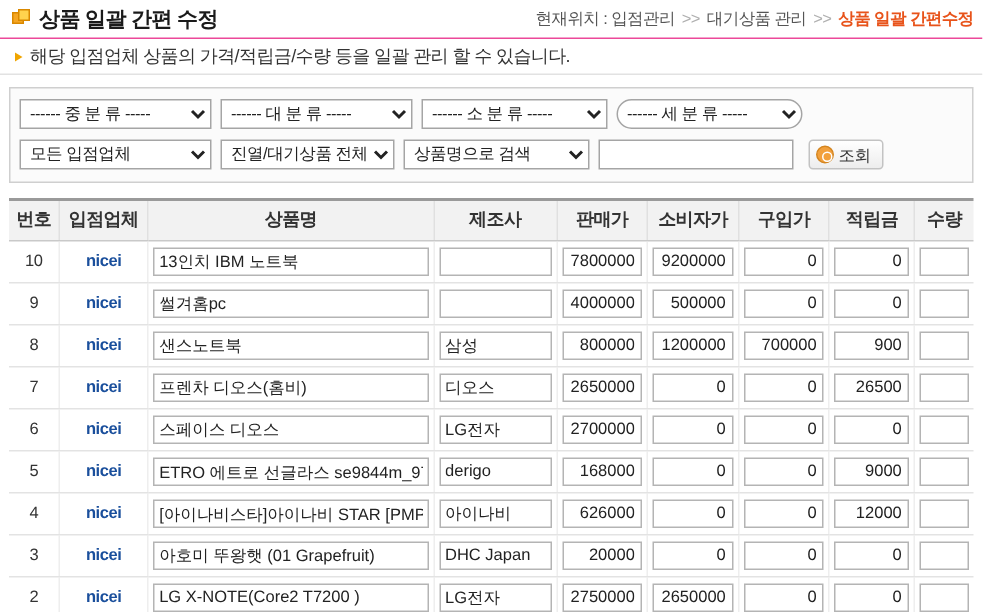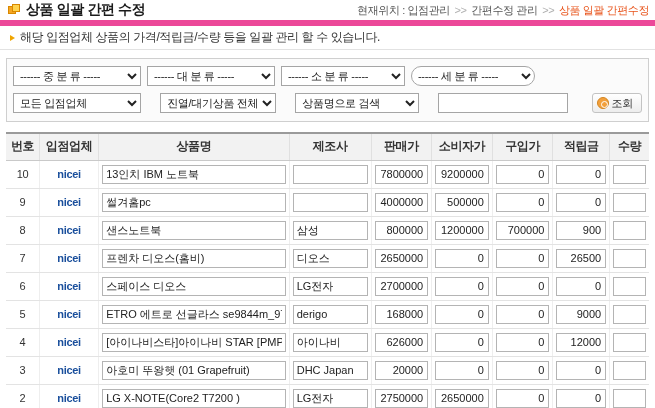--- a/index.html
+++ b/index.html
@@ -19,21 +19,21 @@
     background: #fff;
   }
 
   
   .header {
     display: flex;
     align-items: center;
     justify-content: space-between;
     height: 26px;
     padding: 0 6px 0 8px;
-    border-bottom: 6px solid #ec4899;
+    border-bottom: 1px solid #ec4899;
   }
   .page-title {
     display: flex;
     align-items: center;
     gap: 5px;
     font-size: 14px;
     font-weight: bold;
     color: #1a1a1a;
     letter-spacing: -0.4px;
   }
@@ -54,21 +54,21 @@
     background: #ffd34e;
     border: 1px solid #d98800;
   }
   .breadcrumb {
     font-size: 11px;
     color: #555;
     letter-spacing: -0.4px;
     white-space: nowrap;
   }
   .breadcrumb .sep { color: #b0b0b0; margin: 0 2px; }
-  .breadcrumb .cur { color: #e8531a; font-weight: normal; text-align: center; }
+  .breadcrumb .cur { color: #e8531a; font-weight: bold; text-align: center; }
 
   
   .notice {
     height: 24px;
     display: flex;
     align-items: center;
     padding-left: 10px;
     font-size: 12px;
     color: #333;
     letter-spacing: -0.4px;
@@ -89,21 +89,21 @@
     border: 1px solid #cfcfcf;
     background: #fbfbfb;
     padding: 7px 6px 8px 6px;
   }
   .filter-row {
     display: flex;
     align-items: center;
     gap: 6px;
     margin-bottom: 7px;
   }
-  .filter-row:last-child { margin-bottom: 0; justify-content: space-between; }
+  .filter-row:last-child { margin-bottom: 0; }
   select.sel {
     font-family: "Liberation Sans", sans-serif;
     font-size: 11px;
     height: 20px;
     border: 1px solid #a5a5a5;
     background: #ffffff;
     color: #222;
     padding: 1px 2px;
     letter-spacing: -0.3px;
   }
@@ -225,21 +225,21 @@
       <span class="title-icon">
         <span class="sq1"></span>
           <span class="sq2"></span>
       </span>
       <span>상품 일괄 간편 수정</span>
     </div>
     <div class="breadcrumb">
       <span>현재위치 :</span>
       <span>입점관리</span>
       <span class="sep">&gt;&gt;</span>
-      <span>간편수정 관리</span>
+      <span>대기상품 관리</span>
       <span class="sep">&gt;&gt;</span>
       <span class="cur">상품 일괄 간편수정</span>
     </div>
   </div>
 
   <div class="notice">
     <span class="dot"></span>
     <span>해당 입점업체 상품의 가격/적립금/수량 등을 일괄 관리 할 수 있습니다.</span>
   </div>
 

